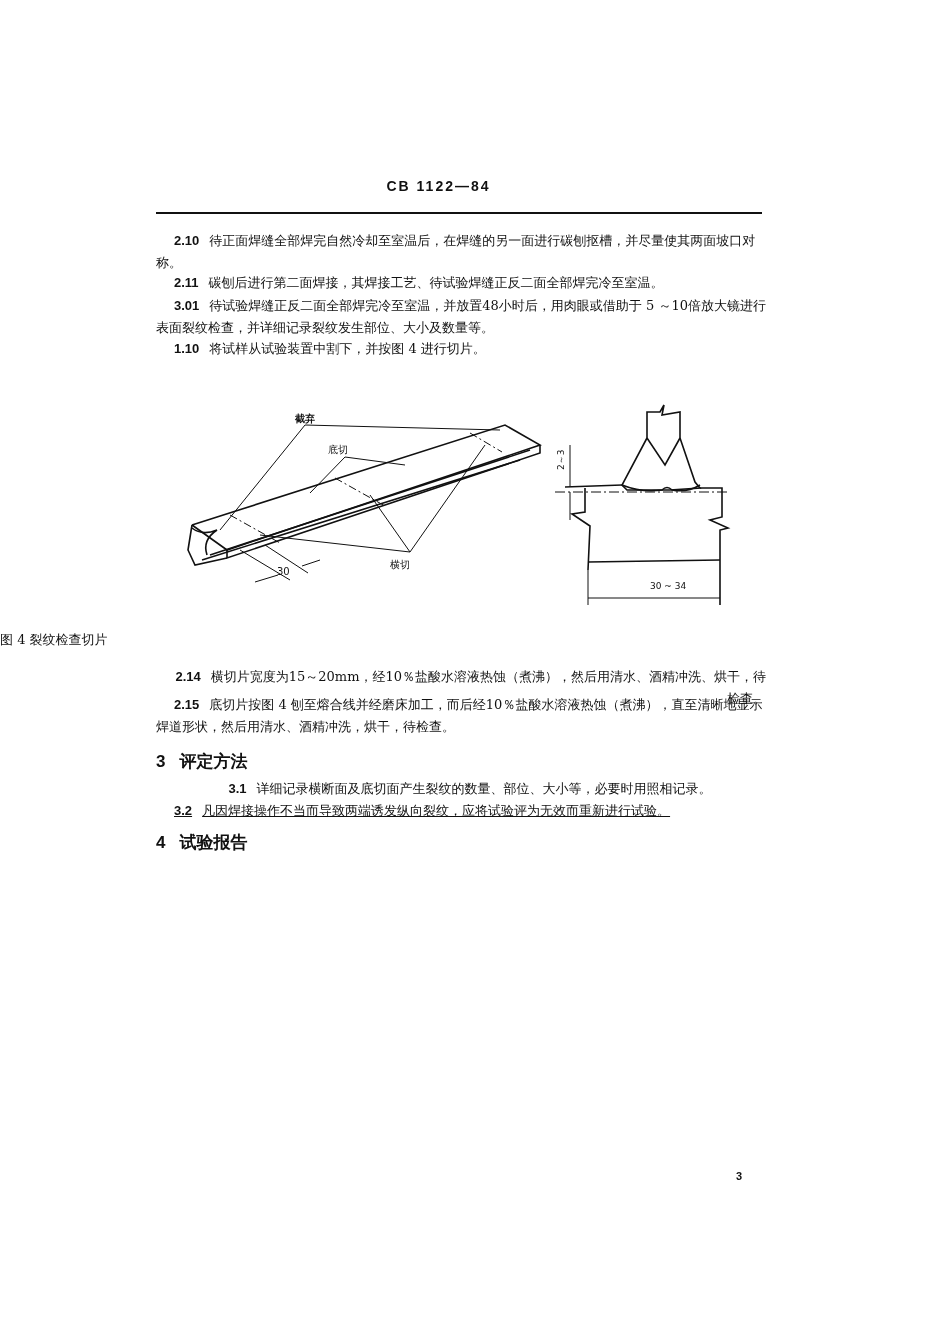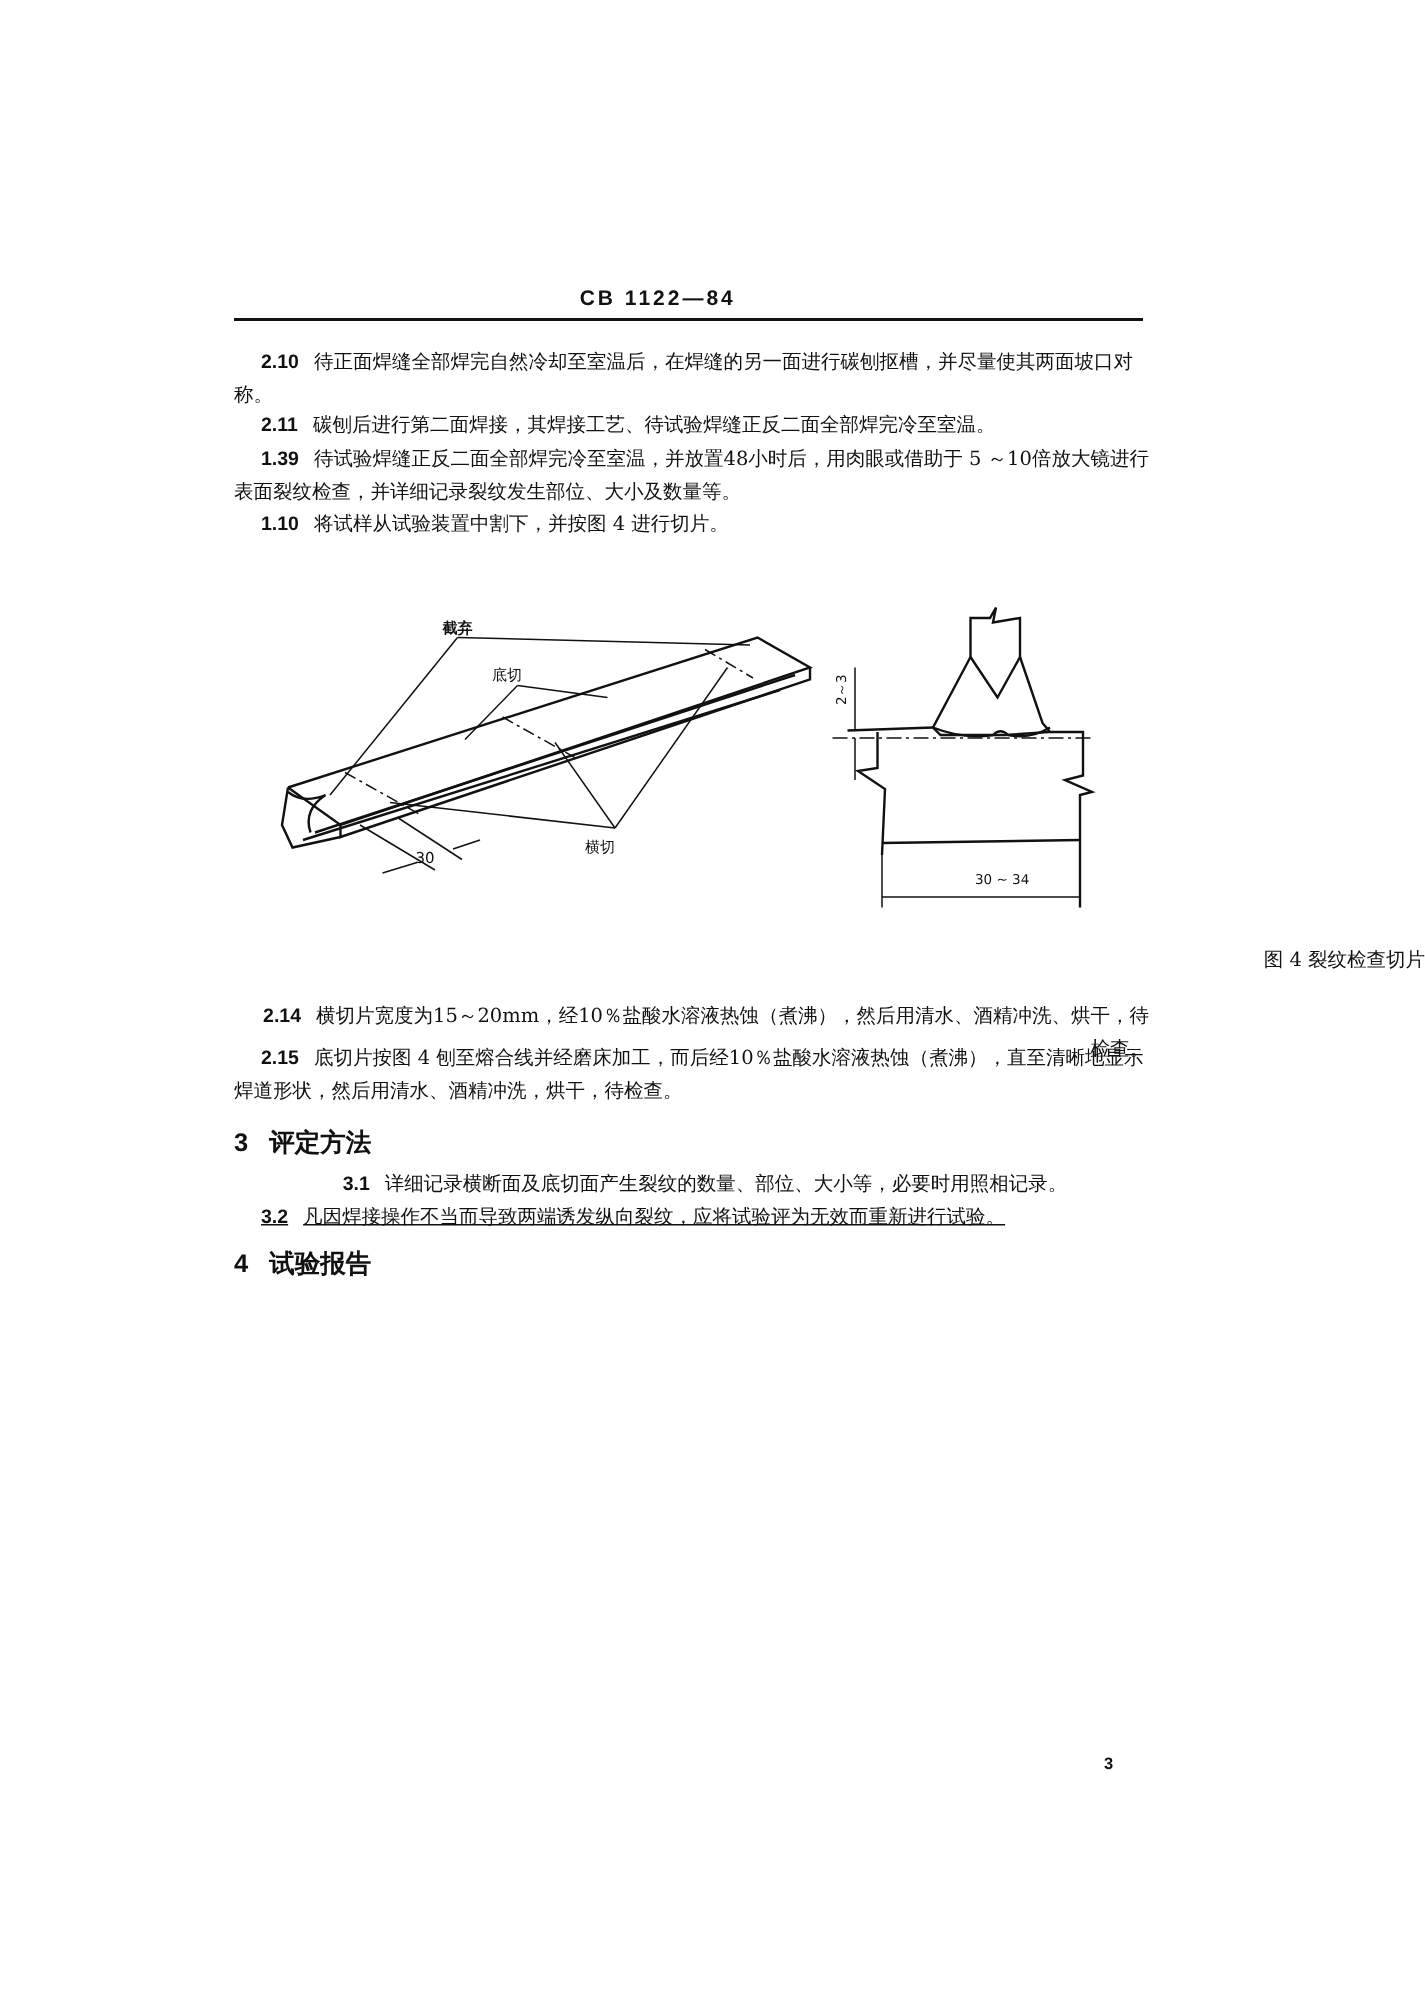--- a/index.html
+++ b/index.html
@@ -1,40 +1,40 @@
 <!DOCTYPE html>
 <html><head>
 <meta charset="utf-8">
 <style>
   html, body { margin:0; padding:0; background:#fff; }
   body { width:950px; height:1343px; position:relative; font-family:"DejaVu Serif", serif; color:#111; overflow:hidden; }
-  .header { position:absolute; left:0; width:877px; top:190px; text-align:center; font-family:"Liberation Sans", sans-serif; font-weight:bold; font-size:14px; letter-spacing:2px; }
+  .header { position:absolute; left:0; width:877px; top:178px; text-align:center; font-family:"Liberation Sans", sans-serif; font-weight:bold; font-size:14px; letter-spacing:2px; }
   .rule { position:absolute; left:156px; width:606px; top:212px; height:2px; background:#111; }
   .para { position:absolute; left:156px; width:610px; font-size:13px; line-height:22px; }
   .para .num { font-family:"Liberation Sans", sans-serif; font-weight:bold; margin-left:18px; margin-right:10px; }
   .sec { position:absolute; left:156px; font-size:17px; font-weight:bold; font-family:"DejaVu Sans", sans-serif; }
   .sec .num { font-family:"Liberation Sans", sans-serif; margin-right:14px; }
-  .caption { position:absolute; left:0; width:950px; text-align:right; top:631px; font-size:13px; }
+  .caption { position:absolute; left:0; width:950px; text-align:left; top:631px; font-size:13px; }
   .pagenum { position:absolute; left:736px; top:1170px; font-family:"Liberation Sans", sans-serif; font-weight:bold; font-size:11px; }
   svg text { font-family:"DejaVu Sans", sans-serif; }
 </style>
 </head>
 <body>
 
 <div class="header">CB 1122—84</div>
 <div class="rule"></div>
 
 <div class="para" style="top:230px;">
   <span class="num">2.10</span><span>待正面焊缝全部焊完自然冷却至室温后，在焊缝的另一面进行碳刨抠槽，并尽量使其两面坡口对称。</span>
 </div>
 <div class="para" style="top:272px;">
   <span class="num">2.11</span><span>碳刨后进行第二面焊接，其焊接工艺、待试验焊缝正反二面全部焊完冷至室温。</span>
 </div>
 <div class="para" style="top:295px;">
-  <span class="num">1.39</span><span>待试验焊缝正反二面全部焊完冷至室温，并放置48小时后，用肉眼或借助于 5 ～10倍放大镜进行表面裂纹检查，并详细记录裂纹发生部位、大小及数量等。</span>
+  <span class="num">3.01</span><span>待试验焊缝正反二面全部焊完冷至室温，并放置48小时后，用肉眼或借助于 5 ～10倍放大镜进行表面裂纹检查，并详细记录裂纹发生部位、大小及数量等。</span>
 </div>
 <div class="para" style="top:338px;">
   <span class="num">1.10</span><span>将试样从试验装置中割下，并按图 4 进行切片。</span>
 </div>
 
 <svg style="position:absolute; left:180px; top:390px;" width="580" height="230" viewBox="0 0 580 230">
   <g stroke="#111" fill="none" stroke-width="1.6">
 
     <polyline points="12,135 325,35 360,55 47,160 12,135"></polyline>
     <polyline points="47,160 47,168 360,63 360,55"></polyline>

